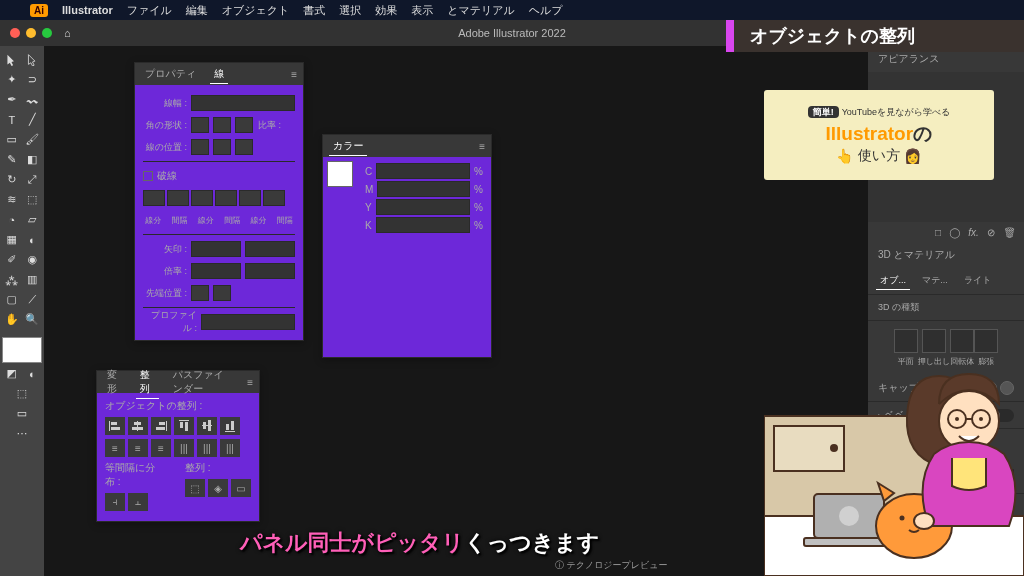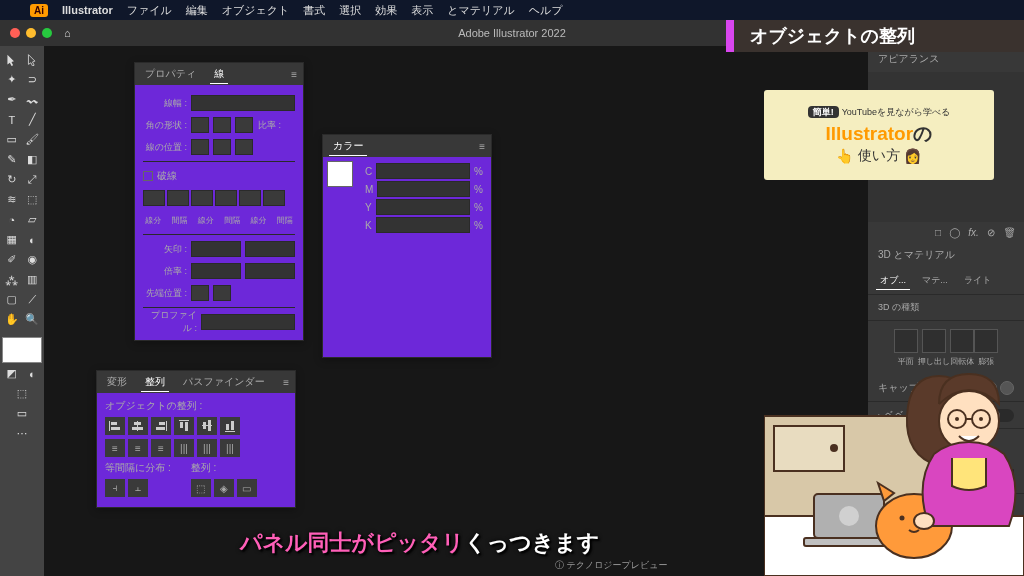--- a/index.html
+++ b/index.html
@@ -273,21 +273,21 @@
             </div>
           <div class="prow">
               <span>K</span>
               <div class="pinput"></div>
               <span>%</span>
             </div>
         </div>
       </div>
     </div>
 
-    <div class="panel" style="left:52px;top:324px;width:200px">
+    <div class="panel" style="left:52px;top:324px;width:164px">
       <div class="panel-head">
         <span class="tab">変形</span>
         <span class="tab active">整列</span>
         <span class="tab">パスファインダー</span>
         <span style="margin-left:auto">≡</span>
       </div>
       <div class="panel-body">
         <div>オブジェクトの整列 :</div>
         <div class="align-btns">
           <div class="abtn">

